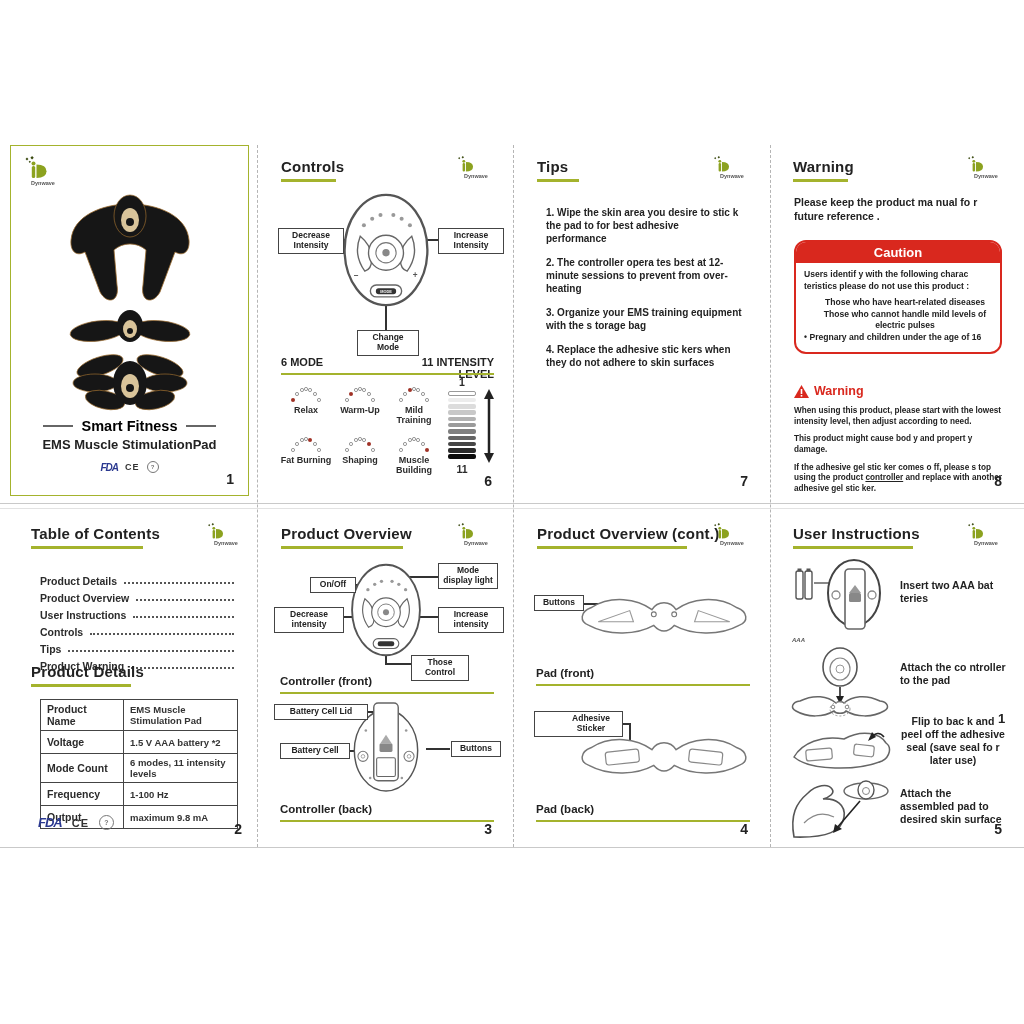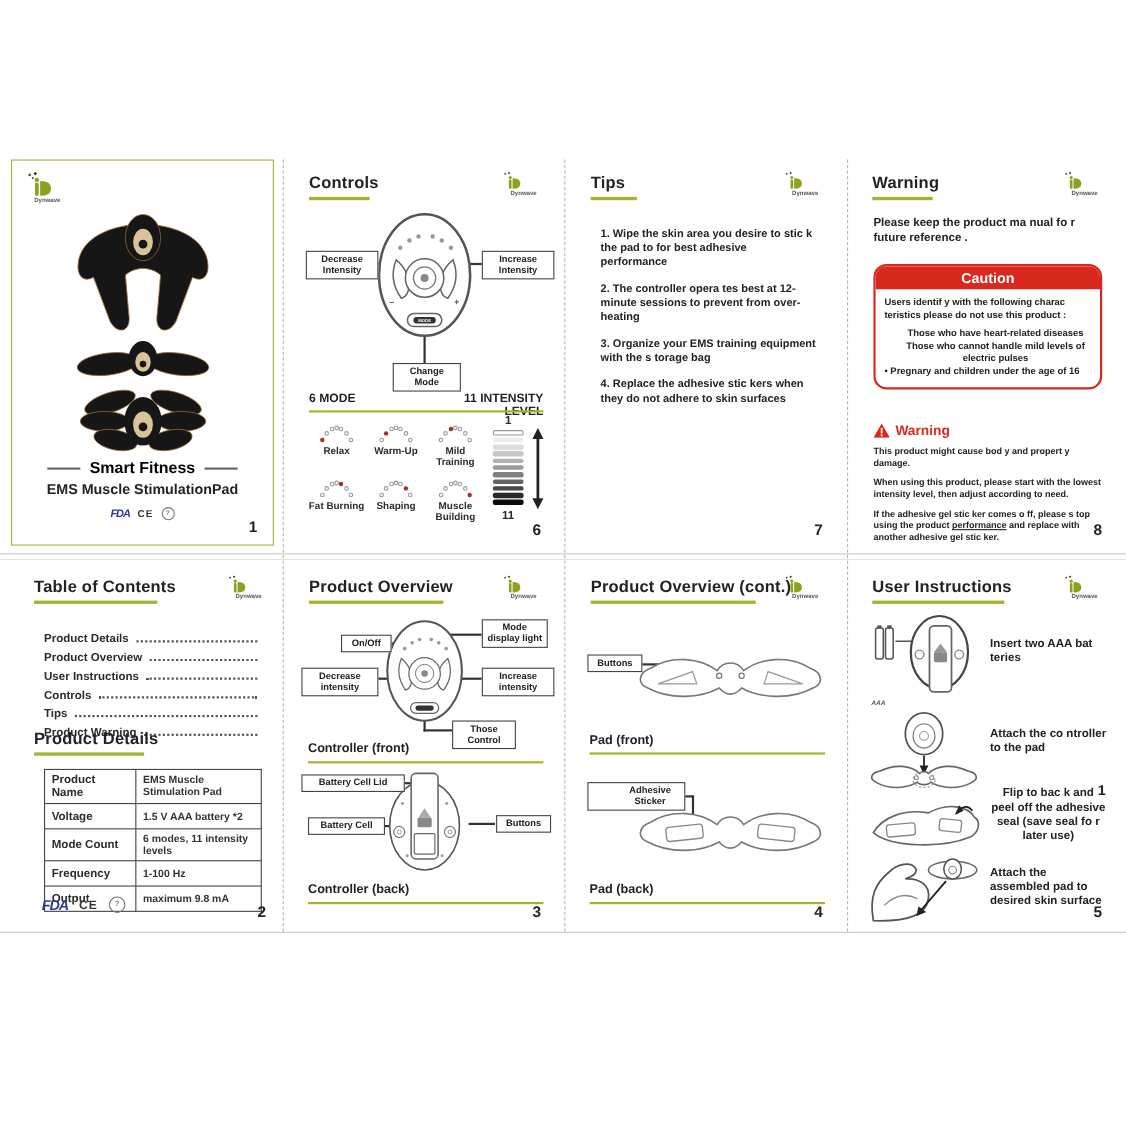--- a/index.html
+++ b/index.html
@@ -323,23 +323,23 @@
 
     <div class="warn-head">
       <svg width="15" height="13" viewBox="0 0 15 13">
         <polygon points="7.5,0 15,13 0,13" fill="#d9281e"></polygon>
         <rect x="6.7" y="4" width="1.6" height="5" fill="#fff"></rect>
         <rect x="6.7" y="10" width="1.6" height="1.6" fill="#fff"></rect>
       </svg>
       <span class="w">Warning</span>
     </div>
     <div style="position:absolute;left:14px;top:258px;width:208px;">
+      <div class="wpar">When using this product, please start with the lowest intensity level, then adjust according to need.</div>
       <div class="wpar">This product might cause bod y and propert y damage.</div>
-      <div class="wpar">When using this product, please start with the lowest intensity level, then adjust according to need.</div>
-      <div class="wpar"><span>If the adhesive gel stic ker comes o ff, please s top using the product </span><span class="u">performance</span><span> and replace with another adhesive gel stic ker.</span></div>
+      <div class="wpar"><span>If the adhesive gel stic ker comes o ff, please s top using the product </span><span class="u">controller</span><span> and replace with another adhesive gel stic ker.</span></div>
     </div>
     <div class="pagenum">8</div>
   </section>
 
   <section class="page" id="p2" style="left:18px;top:515px;width:238px;height:330px;">
     <div class="ptitle">Table of Contents</div>
     <div class="punder" style="top:31px;width:112px;"></div>
     <div class="logo">
       <svg width="22" height="17" viewBox="0 0 30 24">
         <rect x="3" y="2" width="2" height="2" fill="#3a4a10" transform="rotate(45 4 3)"></rect>

